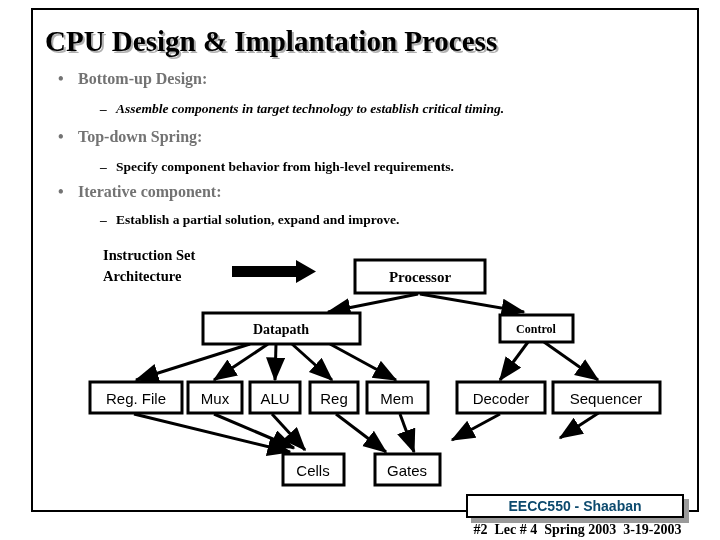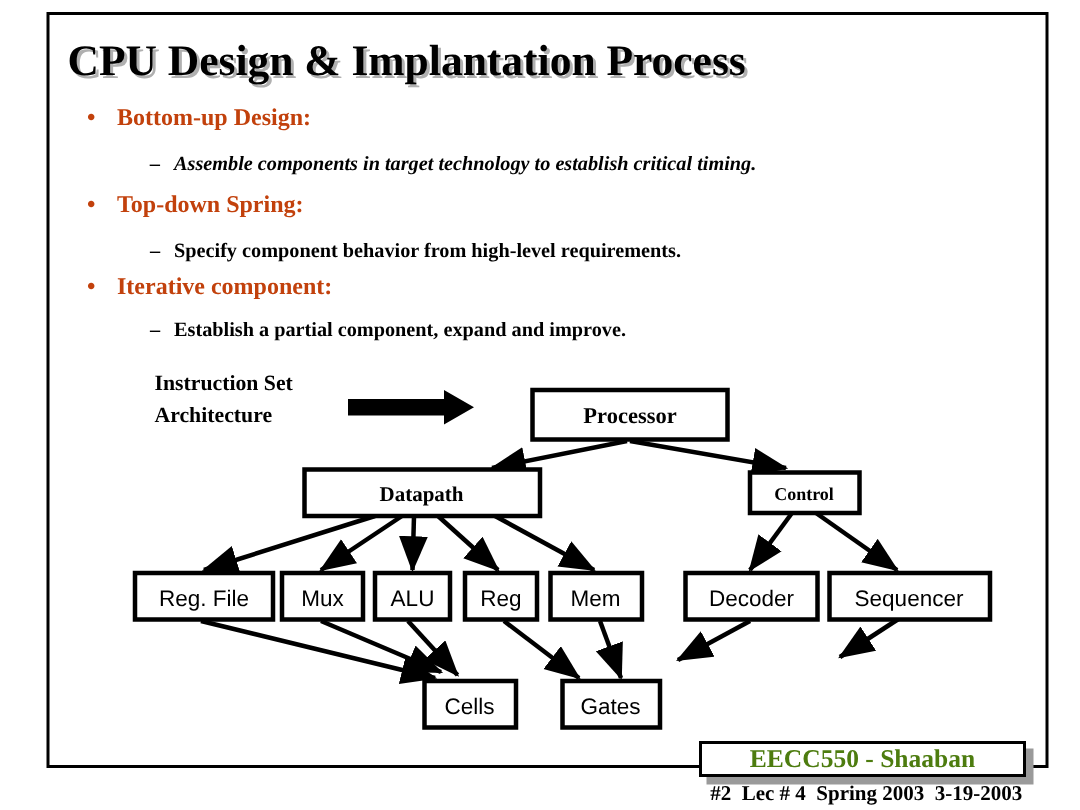--- a/index.html
+++ b/index.html
@@ -45,21 +45,21 @@
     color: #000000;
     text-shadow: 2px 2px 0 #b0b0b0;
     white-space: nowrap;
   }
   
   .bullet-l1 {
     position: absolute;
     font-family: "Liberation Serif", serif;
     font-weight: bold;
     font-size: 16px;
-    color: #c2410c;
+    color: #737373;
     white-space: nowrap;
   }
   .bullet-l1 .dot {
     display: inline-block;
     width: 20px;
   }
   .bullet-l2 {
     position: absolute;
     font-family: "Liberation Serif", serif;
     font-weight: bold;
@@ -109,25 +109,25 @@
     left: 0;
     top: 0;
     width: 218px;
     height: 24px;
     background: #ffffff;
     border: 2px solid #000000;
     box-sizing: border-box;
     text-align: center;
   }
   #footer-title {
-    font-family: Liberation Serif, serif;
-    font-weight: bold;
-    font-size: 17px;
+    font-family: Liberation Sans, sans-serif;
+    font-weight: bold;
+    font-size: 14px;
     line-height: 20px;
-    color: #4d7c0f;
+    color: #0c4a6e;
     white-space: nowrap;
   }
   #footer-sub {
     position: absolute;
     left: 470px;
     top: 524px;
     width: 215px;
     text-align: center;
     font-family: "Liberation Serif", serif;
     font-weight: bold;
@@ -158,21 +158,21 @@
     <span class="dot">•</span><span>Top-down Spring:</span>
   </div>
   <div class="bullet-l2" style="left:100px; top:159px;">
     <span class="dash">–</span><span>Specify component behavior from high-level requirements.</span>
   </div>
 
   <div class="bullet-l1" style="left:58px; top:183px;">
     <span class="dot">•</span><span>Iterative component:</span>
   </div>
   <div class="bullet-l2" style="left:100px; top:212px;">
-    <span class="dash">–</span><span>Establish a partial component, expand and improve.</span>
+    <span class="dash">–</span><span>Establish a partial solution, expand and improve.</span>
   </div>
 
   <svg id="diagram" viewBox="0 0 720 540">
     <defs>
       <marker id="ah" markerWidth="9" markerHeight="9" refX="7.5" refY="3.2" orient="auto" markerUnits="strokeWidth">
         <path d="M0,0 L8,3.2 L0,6.4 z" fill="#000000"></path>
       </marker>
     </defs>
 
     <text x="103" y="260" class="dgm-box-serif" font-size="14.5" fill="#000000">Instruction Set</text>

